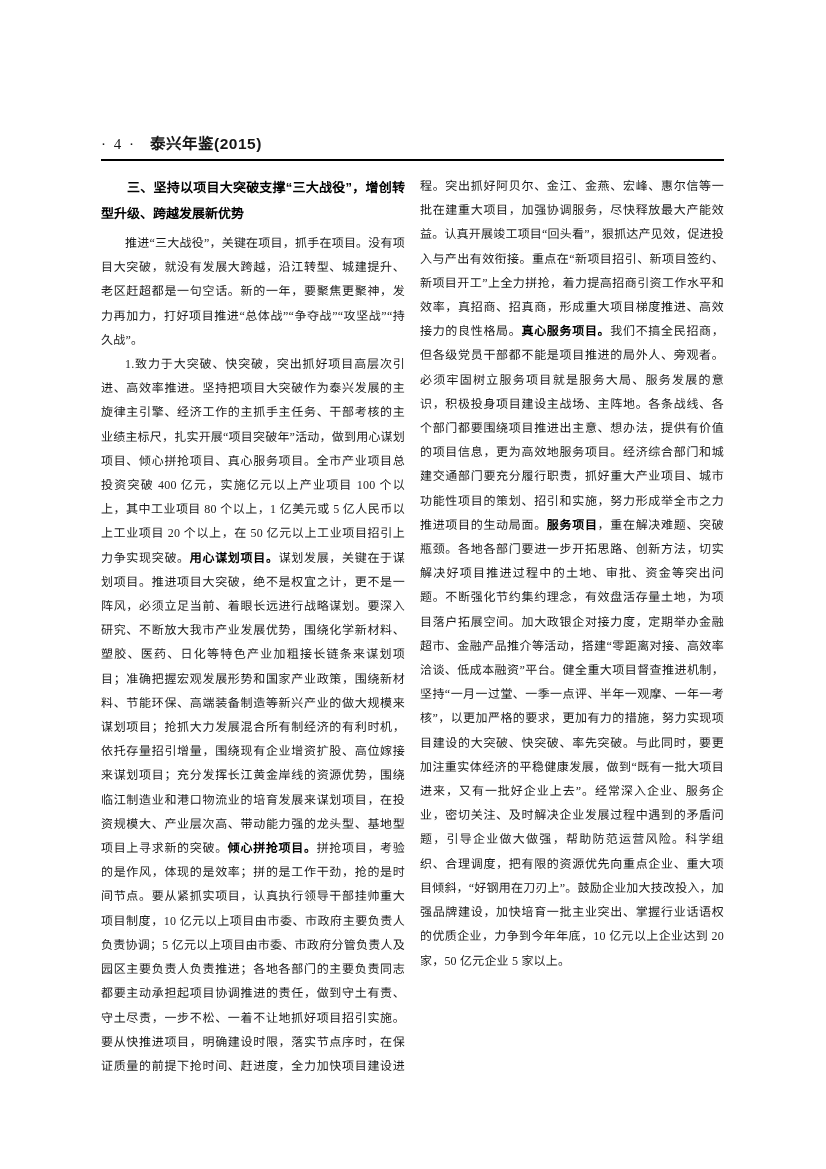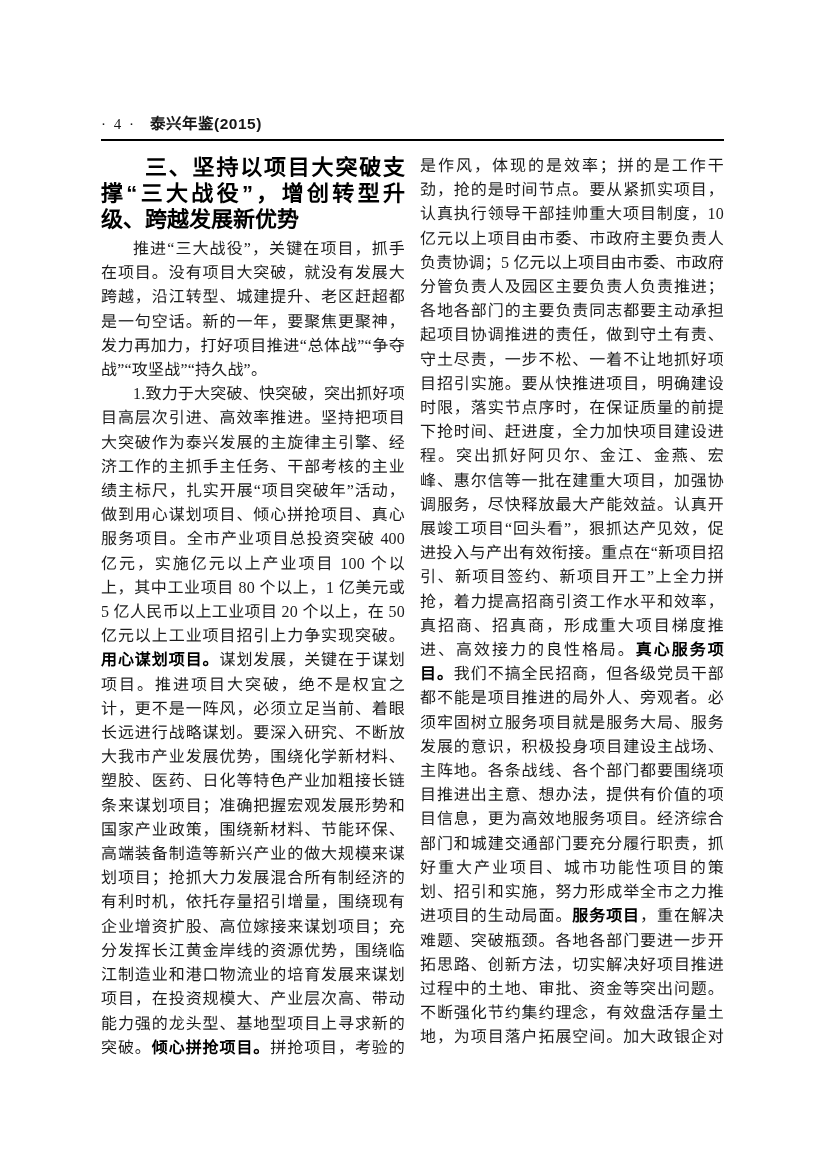--- a/index.html
+++ b/index.html
@@ -31,47 +31,48 @@
     font-family: "Liberation Serif", "DejaVu Serif", serif;
     letter-spacing: 2px;
     white-space: pre;
   }
   .book-title {
     margin-left: 14px;
     font-family: "Liberation Sans", "DejaVu Sans", sans-serif;
     font-weight: 600;
     font-size: 15.5px;
     letter-spacing: 0.5px;
+    margin-top: 20px;
   }
   .header-rule {
     height: 2px;
     background: #000000;
     margin: 5px 0 13px 0;
   }
   .columns {
     column-count: 2;
     column-gap: 15px;
     column-fill: auto;
     height: 916px;
     text-align: justify;
     overflow: hidden;
   }
   h2.section-heading {
     margin: 1px 0 4px 0;
     font-family: "Liberation Sans", "DejaVu Sans", sans-serif;
     font-weight: 700;
-    font-size: 22px;
+    font-size: 13px;
     line-height: 26px;
     color: #000000;
     text-indent: 2em;
     text-align: justify;
   }
   p.para {
     margin: 0;
-    font-size: 16px;
+    font-size: 12px;
     line-height: 24.2px;
     text-indent: 2em;
     letter-spacing: 0.2px;
   }
   .seg { font-style: normal; }
   .seg.lead {
   }
   .seg.bold {
     font-weight: 700;
     color: #000000;

